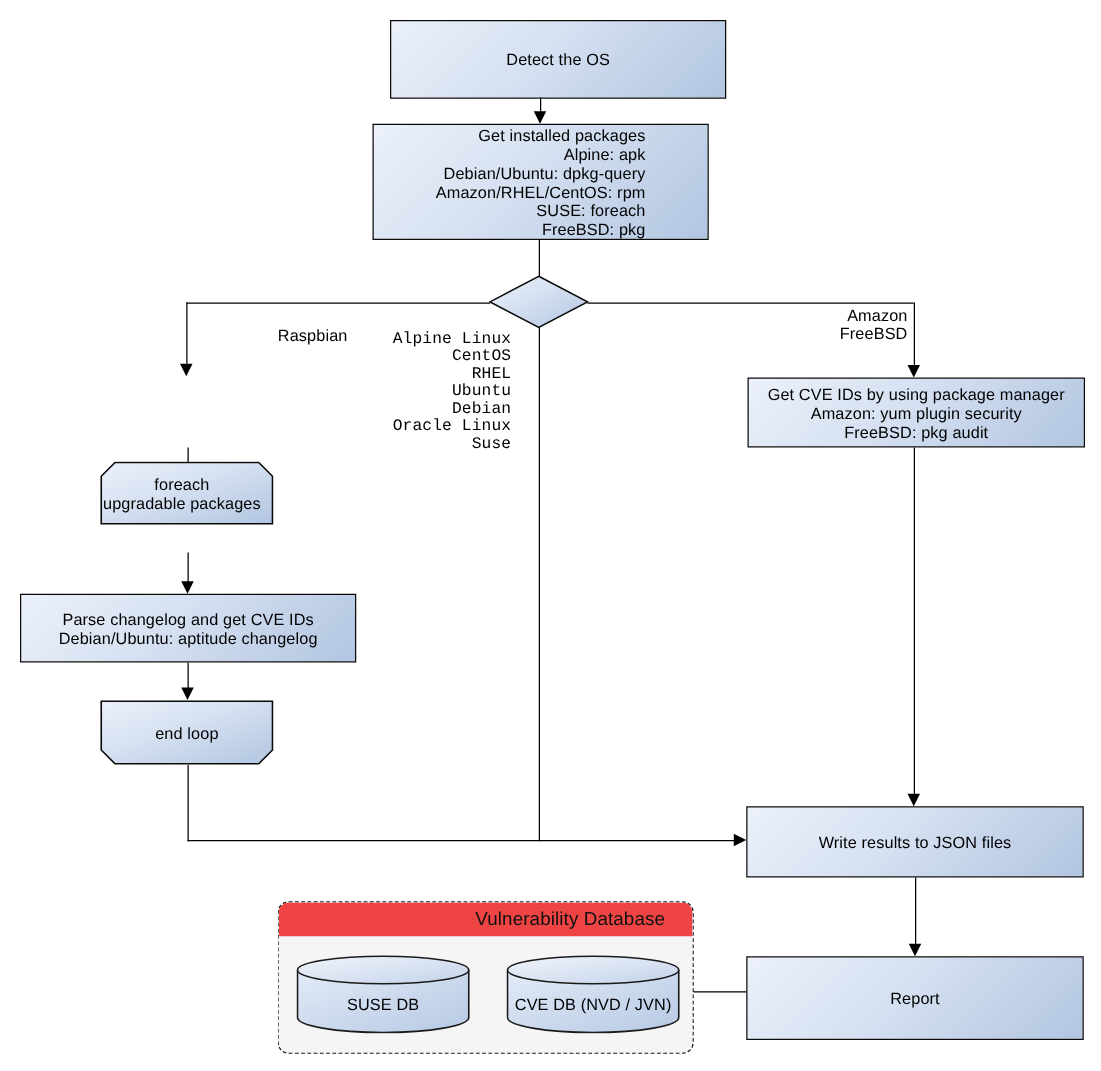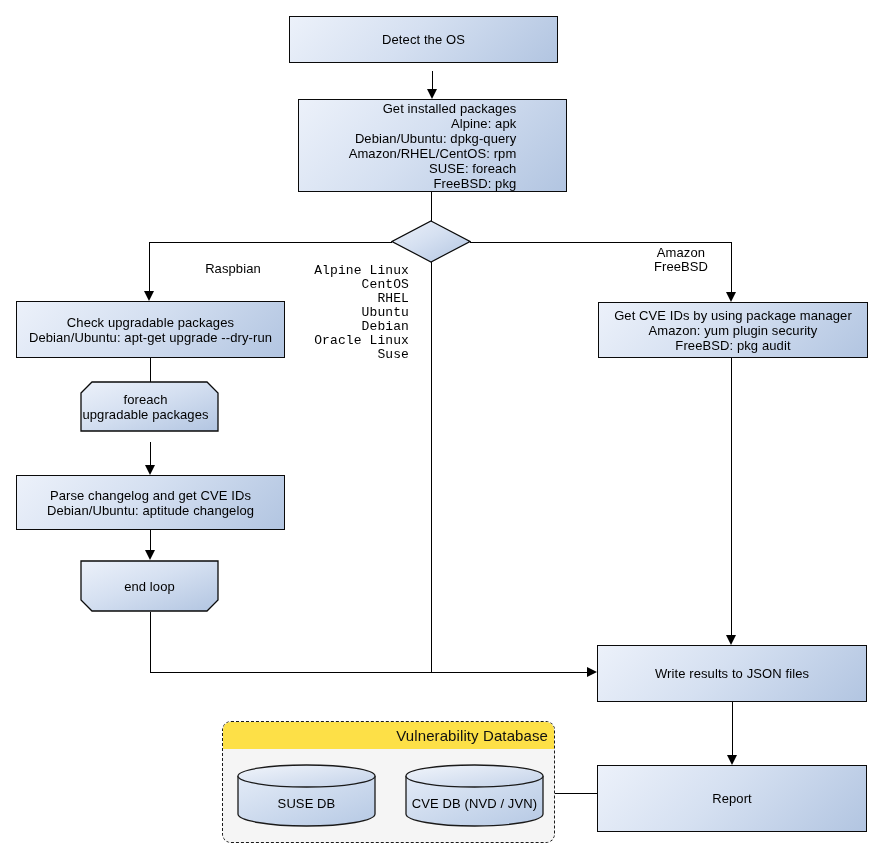--- a/index.html
+++ b/index.html
@@ -25,31 +25,31 @@
   }
   .cyl .overlay { top:16px; }
   .edge { position:absolute; background:#000; }
   .arr-d { position:absolute; width:0; height:0;
     border-left:5px solid transparent; border-right:5px solid transparent;
     border-top:10px solid #000; }
   .arr-r { position:absolute; width:0; height:0;
     border-top:5px solid transparent; border-bottom:5px solid transparent;
     border-left:10px solid #000; }
   .edge-label { position:absolute; line-height:14px; }
-  .center { text-align:center; }
+  .center { text-align:right; }
   .right { text-align:right;font-family:Liberation Mono, monospace; }
   #db-group {
     position:absolute; left:222px; top:721px; width:333px; height:122px;
     box-sizing:border-box; border:1.5px dashed #1a1a1a; border-radius:9px;
     background:#f5f5f5; overflow:hidden;
   }
   #db-band {
-    position:absolute; left:0; top:0; right:0; height:27px; background:#fde047;
+    position:absolute; left:0; top:0; right:0; height:27px; background:#ef4444;
     display:flex; align-items:center; justify-content:flex-end;
-    padding-right:6px; font-size:15px; color:#111;
+    padding-right:22px; font-size:15px; color:#111;
   }
 </style>
 </head>
 <body>
 
 <div id="canvas">
 
   <svg width="0" height="0" style="position:absolute" aria-hidden="true">
     <defs>
       <linearGradient id="nodeGrad" x1="0" y1="0" x2="1" y2="1">
@@ -110,37 +110,33 @@
   <div class="edge-label right pre" style="left:289px;top:264px;width:120px">Alpine Linux
 CentOS
 RHEL
 Ubuntu
 Debian
 Oracle Linux
 Suse</div>
   <div class="edge-label center pre" style="left:636px;top:246px;width:90px">Amazon
 FreeBSD</div>
 
-  <div class="node" style="left:289px;top:16px;width:269px;height:47px">
+  <div class="node" style="left:312px;top:16px;width:269px;height:63px">
     <span class="pre">Detect the OS</span>
   </div>
 
   <div class="node" style="left:298px;top:99px;width:269px;height:93px">
     <span class="pre align-right-inner">Get installed packages
 Alpine: apk
 Debian/Ubuntu: dpkg-query
 Amazon/RHEL/CentOS: rpm
 SUSE: foreach
 FreeBSD: pkg</span>
   </div>
 
-  <div class="node" style="left:16px;top:301px;width:269px;height:57px">
-    <span class="pre">Check upgradable packages
-Debian/Ubuntu: apt-get upgrade --dry-run</span>
-  </div>
 
   <div class="node" style="left:16px;top:475px;width:269px;height:55px">
     <span class="pre">Parse changelog and get  CVE IDs
 Debian/Ubuntu: aptitude changelog</span>
   </div>
 
   <div class="node" style="left:598px;top:302px;width:270px;height:56px">
     <span class="pre">Get CVE IDs by using package manager
 Amazon: yum plugin security
 FreeBSD: pkg audit</span>
@@ -153,21 +149,21 @@
   <div class="node" style="left:597px;top:765px;width:270px;height:67px">
     <span class="pre">Report</span>
   </div>
 
   <div class="shape" style="left:391px;top:220px;width:80px;height:43px">
     <svg width="80" height="43" viewBox="0 0 80 43">
       <polygon points="40,1 79,21.5 40,42 1,21.5" fill="url(#nodeGrad)" stroke="#0a0a0a" stroke-width="1.2"></polygon>
     </svg>
   </div>
 
-  <div class="shape" style="left:80px;top:381px;width:131px;height:51px">
+  <div class="shape" style="left:80px;top:369px;width:131px;height:51px">
     <svg width="139" height="51" viewBox="0 0 139 51">
       <path d="M1 12 L12 1 L127 1 L138 12 L138 50 L1 50 Z" fill="url(#nodeGrad)" stroke="#0a0a0a" stroke-width="1.3"></path>
     </svg>
     <div class="overlay pre">foreach
 upgradable  packages</div>
   </div>
 
   <div class="shape" style="left:80px;top:560px;width:139px;height:52px">
     <svg width="139" height="52" viewBox="0 0 139 52">
       <path d="M1 1 L138 1 L138 40 L127 51 L12 51 L1 40 Z" fill="url(#nodeGrad)" stroke="#0a0a0a" stroke-width="1.3"></path>

